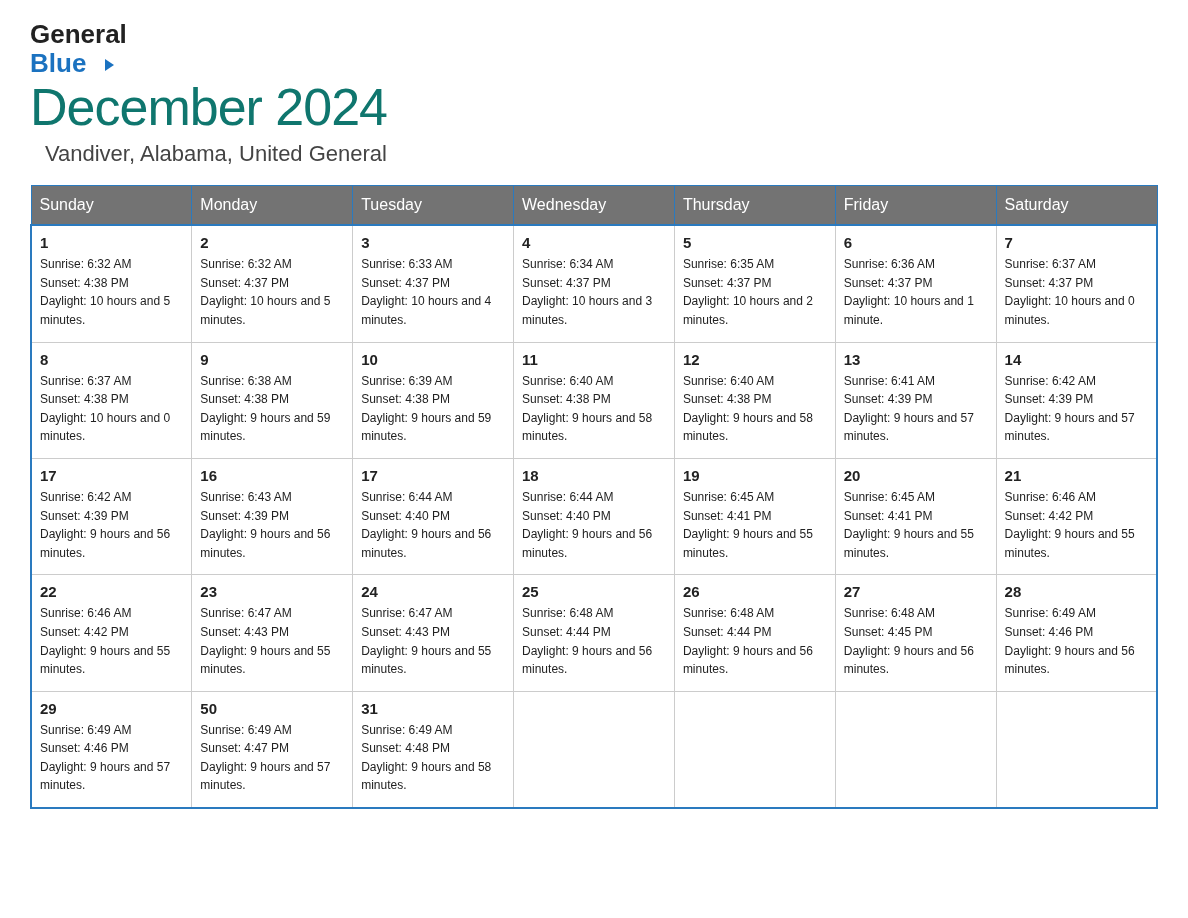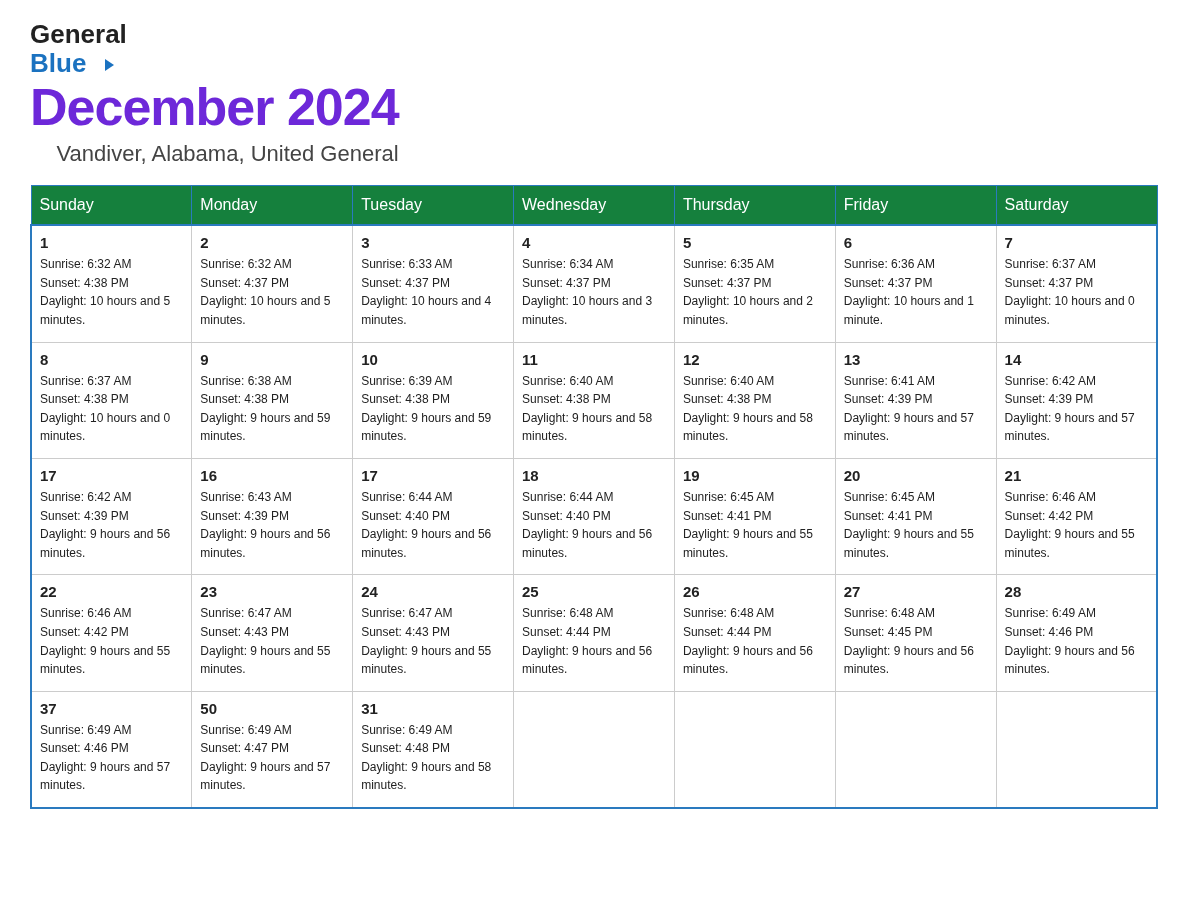--- a/index.html
+++ b/index.html
@@ -15,36 +15,36 @@
       justify-content: space-between;
       align-items: flex-start;
       margin-bottom: 18px;
       flex-direction: column;
     }
     .title-block {
       text-align: right;
     }
     .month-title {
       font-size: 52px;
-      font-weight: 700;
-      color: #6d28d9;
+      font-weight: 400;
+      color: #0f766e;
       letter-spacing: -1px;
     }
     .location {
       font-size: 22px;
       color: #444;
       margin-top: 4px;
     }
     .calendar-table {
       width: 100%;
       border-collapse: collapse;
       table-layout: fixed;
     }
     .calendar-table th {
-      background-color: #15803d;
+      background-color: #737373;
       color: #fff;
       font-size: 16px;
       font-weight: normal;
       padding: 10px 8px;
       text-align: left;
       border: 1px solid #2a7abf;
     }
     .calendar-table td {
       vertical-align: top;
       padding: 8px 8px 12px 8px;
@@ -374,21 +374,21 @@
         <span class="day-num">28</span>
         <div class="day-info">
           Sunrise: 6:49 AM<br>
           Sunset: 4:46 PM<br>
           Daylight: 9 hours and&nbsp;56 minutes.
         </div>
       </td>
       </tr>
       <tr>
         <td>
-        <span class="day-num">37</span>
+        <span class="day-num">29</span>
         <div class="day-info">
           Sunrise: 6:49 AM<br>
           Sunset: 4:46 PM<br>
           Daylight: 9 hours and&nbsp;57 minutes.
         </div>
       </td>
         <td>
         <span class="day-num">50</span>
         <div class="day-info">
           Sunrise: 6:49 AM<br>

